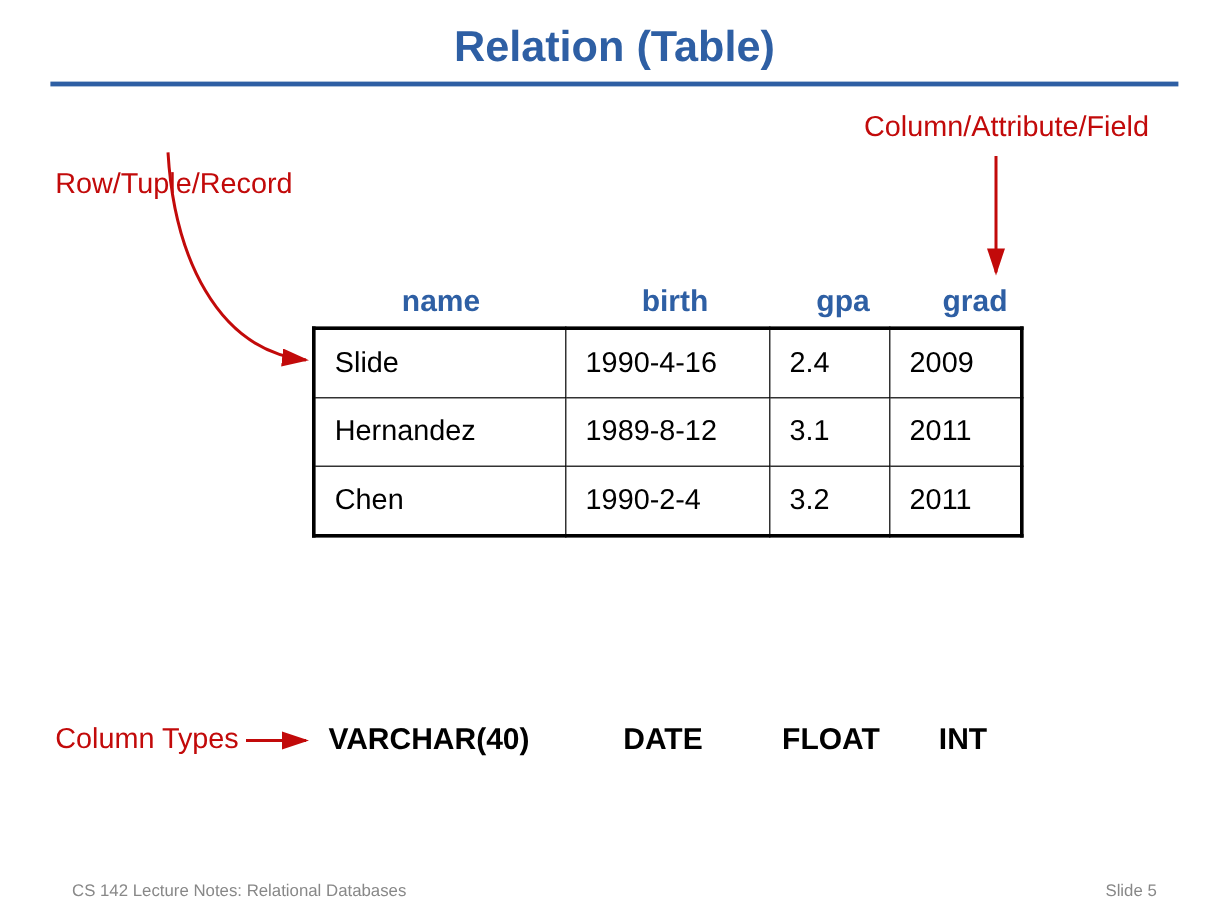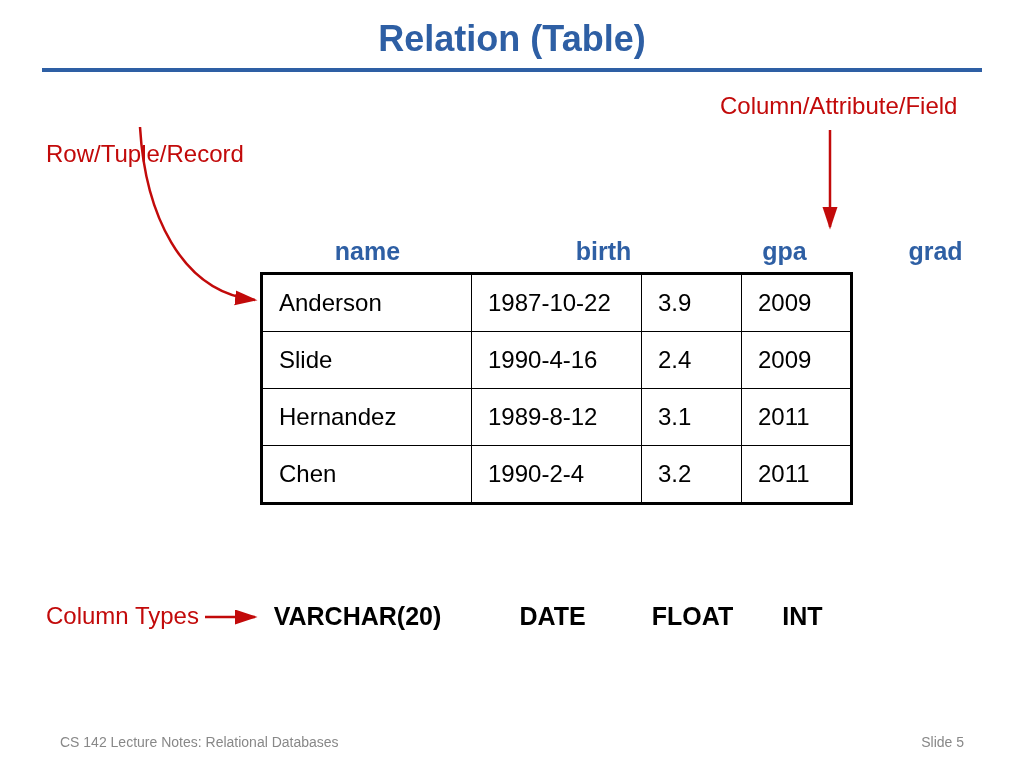--- a/index.html
+++ b/index.html
@@ -49,21 +49,21 @@
     text-align: left;
   }
   .col-name  { width: 210px; }
   .col-birth { width: 170px; }
   .col-gpa   { width: 100px; }
   .col-grad  { width: 110px; }
   .headers, .types {
     display: flex;
     position: absolute;
   }
-  .headers { left: 260px; top: 165px; gap: 41px; }
+  .headers { left: 260px; top: 165px; }
   .types   { left: 250px; top: 530px; }
   .hcell {
     font-size: 25px;
     font-weight: bold;
     color: #2e5fa4;
     text-align: center;
   }
   .tcell {
     font-size: 25px;
     font-weight: bold;
@@ -120,26 +120,20 @@
   <div class="headers">
     <div class="hcell c1">name</div>
     <div class="hcell c2">birth</div>
     <div class="hcell c3">gpa</div>
     <div class="hcell c4">grad</div>
   </div>
 
   <div class="tbl-wrap">
     <table class="data">
       <tbody>
-          <tr>
-        <td class="col-name">Anderson</td>
-        <td class="col-birth">1987-10-22</td>
-        <td class="col-gpa">3.9</td>
-        <td class="col-grad">2009</td>
-      </tr>
       <tr>
         <td class="col-name">Slide</td>
         <td class="col-birth">1990-4-16</td>
         <td class="col-gpa">2.4</td>
         <td class="col-grad">2009</td>
       </tr>
       <tr>
         <td class="col-name">Hernandez</td>
         <td class="col-birth">1989-8-12</td>
         <td class="col-gpa">3.1</td>
@@ -149,21 +143,21 @@
         <td class="col-name">Chen</td>
         <td class="col-birth">1990-2-4</td>
         <td class="col-gpa">3.2</td>
         <td class="col-grad">2011</td>
       </tr>
     </tbody>
       </table>
   </div>
 
   <div class="types">
-    <div class="tcell c1">VARCHAR(20)</div>
+    <div class="tcell c1">VARCHAR(40)</div>
     <div class="tcell c2">DATE</div>
     <div class="tcell c3">FLOAT</div>
     <div class="tcell c4">INT</div>
   </div>
 
 </div>
 
 <div class="footer">
   <span>CS 142 Lecture Notes: Relational Databases</span>
   <span>Slide 5</span>

